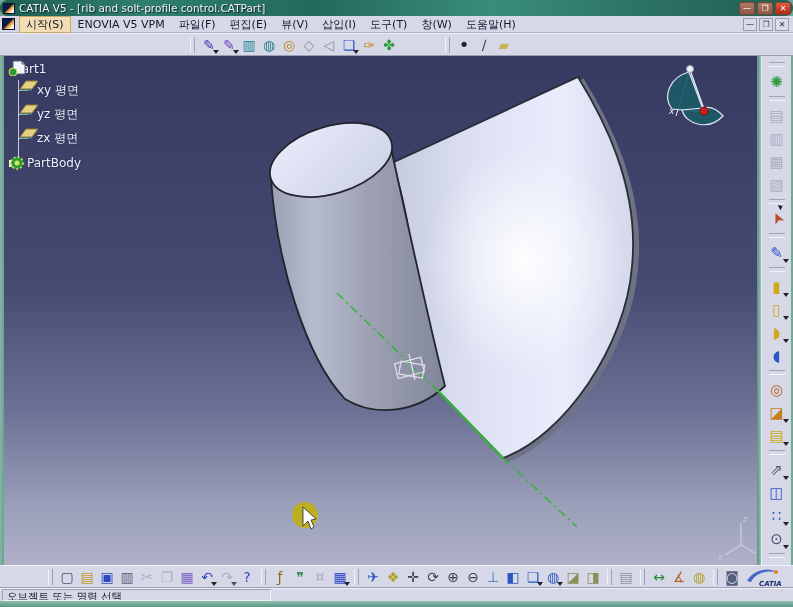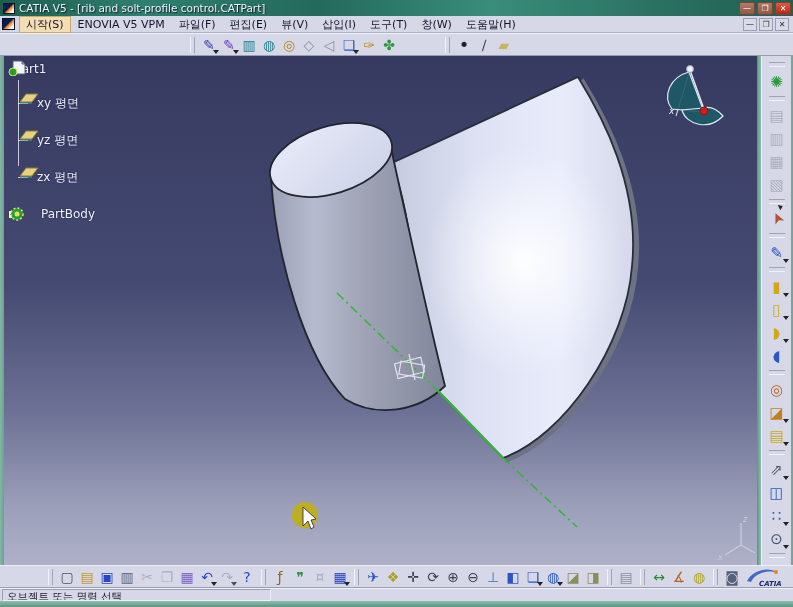--- a/index.html
+++ b/index.html
@@ -2,21 +2,21 @@
 <html><head>
 <meta charset="utf-8">
 <style>
   * { margin:0; padding:0; box-sizing:border-box; }
   html,body { width:793px; height:607px; overflow:hidden; }
   body { font-family:"DejaVu Sans", sans-serif; background:#72a795; position:relative; }
 
   
   .titlebar { height:16px; display:flex; align-items:center; padding:0 2px 0 3px;
     background:linear-gradient(90deg,#1d5e52,#2f7f6e 18%,#246a5c 40%,#3a8d7a 62%,#2c7263 82%,#1f5f52);
-    color:#eef2f8; font-size:10.5px; }
+    color:#eef2f8; font-size:10.5px;border-radius:8px; }
   .app-ico { width:12px; height:11px; background:linear-gradient(135deg,#0a1c4a 45%,#e8821a 55%,#f8f4e8 80%);
     border:1px solid #0a1430; margin-right:4px; flex:none; }
   .titlebar .t-text { flex:1; white-space:nowrap; overflow:hidden; text-shadow:1px 1px 1px #123; }
   .winbtn { width:16px; height:13px; margin-left:2px; border-radius:2px; border:1px solid #7a4436;
     color:#fff; font-size:8px; line-height:11px; text-align:center; flex:none; }
   .winbtn.min,.winbtn.max { background:linear-gradient(#b07a65,#8f5848); }
   .winbtn.close { background:linear-gradient(#e05a40,#b02818); }
 
   
   .menubar { height:17px; background:#d6d8e8; border-bottom:1px solid #aeb0c4;
@@ -55,21 +55,21 @@
   .rtoolbar { width:30px; background:#d6d8e8; border-left:1px solid #f0f1f8; display:flex;
     flex-direction:column; align-items:center; padding-top:3px; flex:none; }
   .rt-group { width:100%; display:flex; flex-direction:column; align-items:center; }
   .rt-group::before { content:""; height:3px; width:16px; margin:3px 0;
     border-top:1px solid #a0a2b8; border-bottom:1px solid #f2f3fa; }
   .rtoolbar .tbi { width:24px; height:23px; font-size:15px; }
 
   
   .tree { position:absolute; left:4px; top:4px; color:#eef0f8; font-size:12px; z-index:5; }
   .tree-row { display:flex; align-items:center; height:18px; position:relative; }
-  .tree-row.plane { margin-left:10px; height:24px;margin-top:13px; }
+  .tree-row.plane { margin-left:10px; height:24px; }
   .tree-label { margin-left:7px; white-space:nowrap; text-shadow:0 0 2px rgba(10,10,40,.6); }
   .trunk { position:absolute; left:10px; top:20px; width:1px; height:86px; background:#dfe3ee; opacity:.85; }
   .tick { width:10px; height:1px; background:#dfe3ee; opacity:.85; margin-right:2px; }
   .expander { width:9px; height:9px; background:#f2f3f8; border:1px solid #444; color:#111;
     font-size:8px; line-height:7px; text-align:center; margin-right:3px; }
 
   
   .toolbar-bottom { padding-left:44px; }
   .statusbar { height:13px; background:#d6d8e8; display:flex; align-items:center;
     border-top:1px solid #f0f1f8; font-size:10.5px; color:#1a1a2a; }
@@ -241,21 +241,21 @@
         <span class="tree-label">yz 평면</span>
       </div>
       <div class="tree-row plane">
         <span class="tick"></span>
         <svg width="22" height="13">
           <polygon points="2,11 8,3 20,3 14,11" fill="#e8d080" stroke="#8a7a30"></polygon>
           <line x1="2" y1="12" x2="14" y2="12" stroke="#4a9a8a"></line>
         </svg>
         <span class="tree-label">zx 평면</span>
       </div>
-      <div class="tree-row" style="margin-top:16px;gap:14px;">
+      <div class="tree-row" style="margin-top:4px;">
         <span class="expander">+</span>
         <svg width="18" height="18">
           <circle cx="9" cy="9" r="6" fill="#2a9a3a" stroke="#d8e858" stroke-width="1.5" stroke-dasharray="2 2"></circle>
           <circle cx="9" cy="9" r="2.5" fill="#d8e858"></circle>
         </svg>
         <span class="tree-label">PartBody</span>
       </div>
     </div>
   </div>
 

